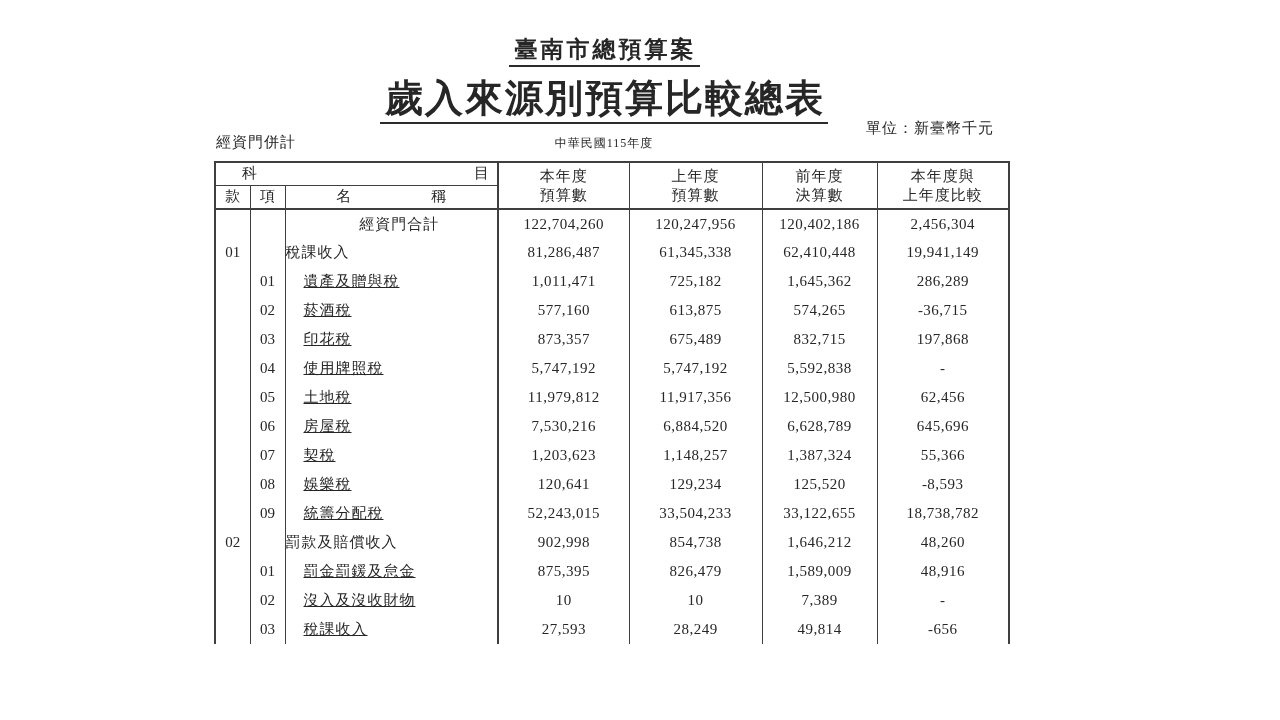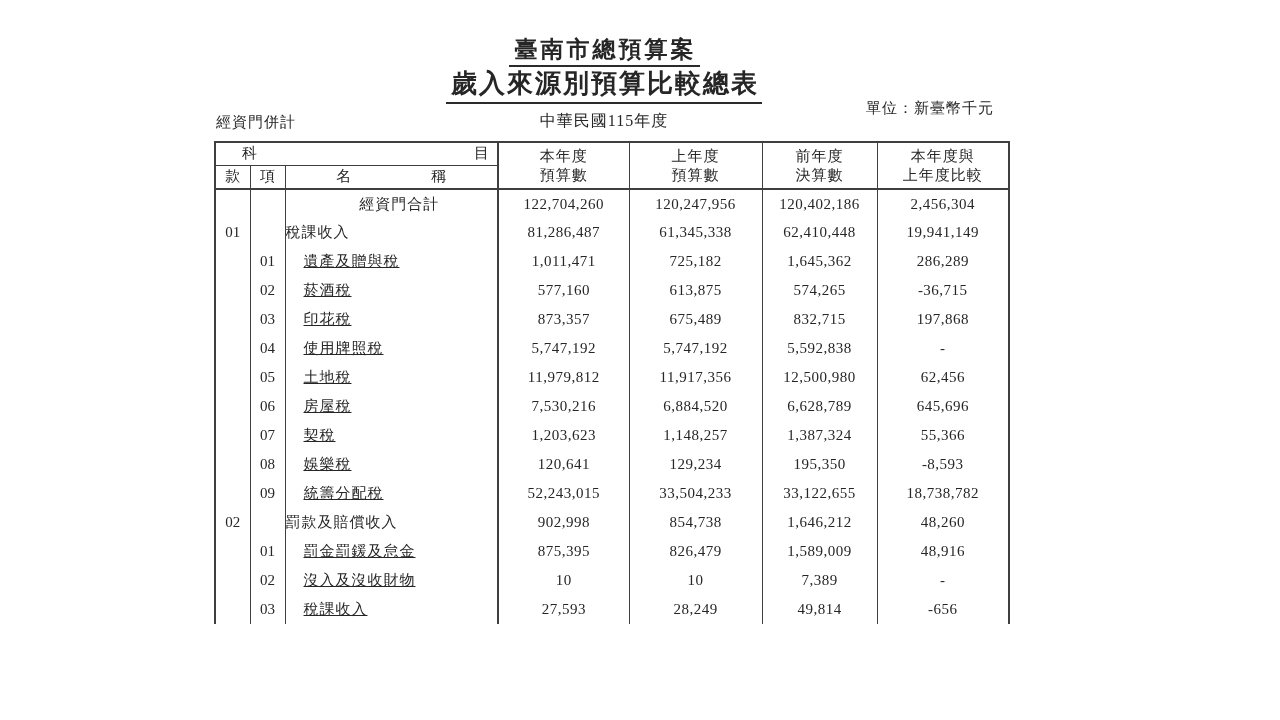--- a/index.html
+++ b/index.html
@@ -20,35 +20,35 @@
   .title1 {
     display: inline-block;
     font-size: 23px;
     font-weight: bold;
     letter-spacing: 3px;
     border-bottom: 2px solid #2b2b2b;
     padding: 0 3px 4px 6px;
   }
   .title2 {
     display: inline-block;
-    font-size: 26px;
+    font-size: 38px;
     font-weight: bold;
     letter-spacing: 2px;
     border-bottom: 2px solid #2b2b2b;
     padding: 0 3px 5px 5px;
-    margin-top: 4px;
+    margin-top: 12px;
   }
   .meta-row {
     position: relative;
     margin-top: 9px;
     height: 20px;
     font-size: 15px;
   }
   .meta-left  { position: absolute; left: 2px; bottom: 1px; letter-spacing: 1px; }
-  .meta-center{ position: absolute; left: 50%; transform: translateX(-50%); bottom: 1px; letter-spacing: 1px; font-size: 16px; }
+  .meta-center{ position: absolute; left: 50%; transform: translateX(-50%); bottom: 1px; letter-spacing: 1px; font-size: 12px; }
   .meta-right { position: absolute; right: 0; bottom: 15px; letter-spacing: 1px; }
 
   table.budget {
     margin-top: 8px;
     width: 794px;
     table-layout: fixed;
     border-collapse: collapse;
     border-top: 2px solid #3f3f3f;
     border-left: 2px solid #3f3f3f;
     border-right: 2px solid #3f3f3f;
@@ -240,21 +240,21 @@
           <td class="col-previous b-l1">1,148,257</td>
           <td class="col-prior b-l1">1,387,324</td>
           <td class="col-diff b-l1">55,366</td>
         </tr>
         <tr>
           <td class="col-kuan"></td>
           <td class="col-hsiang b-l1">08</td>
           <td class="col-name b-l1 level-hsiang">娛樂稅</td>
           <td class="col-current b-l2">120,641</td>
           <td class="col-previous b-l1">129,234</td>
-          <td class="col-prior b-l1">195,350</td>
+          <td class="col-prior b-l1">125,520</td>
           <td class="col-diff b-l1">-8,593</td>
         </tr>
         <tr>
           <td class="col-kuan"></td>
           <td class="col-hsiang b-l1">09</td>
           <td class="col-name b-l1 level-hsiang">統籌分配稅</td>
           <td class="col-current b-l2">52,243,015</td>
           <td class="col-previous b-l1">33,504,233</td>
           <td class="col-prior b-l1">33,122,655</td>
           <td class="col-diff b-l1">18,738,782</td>

